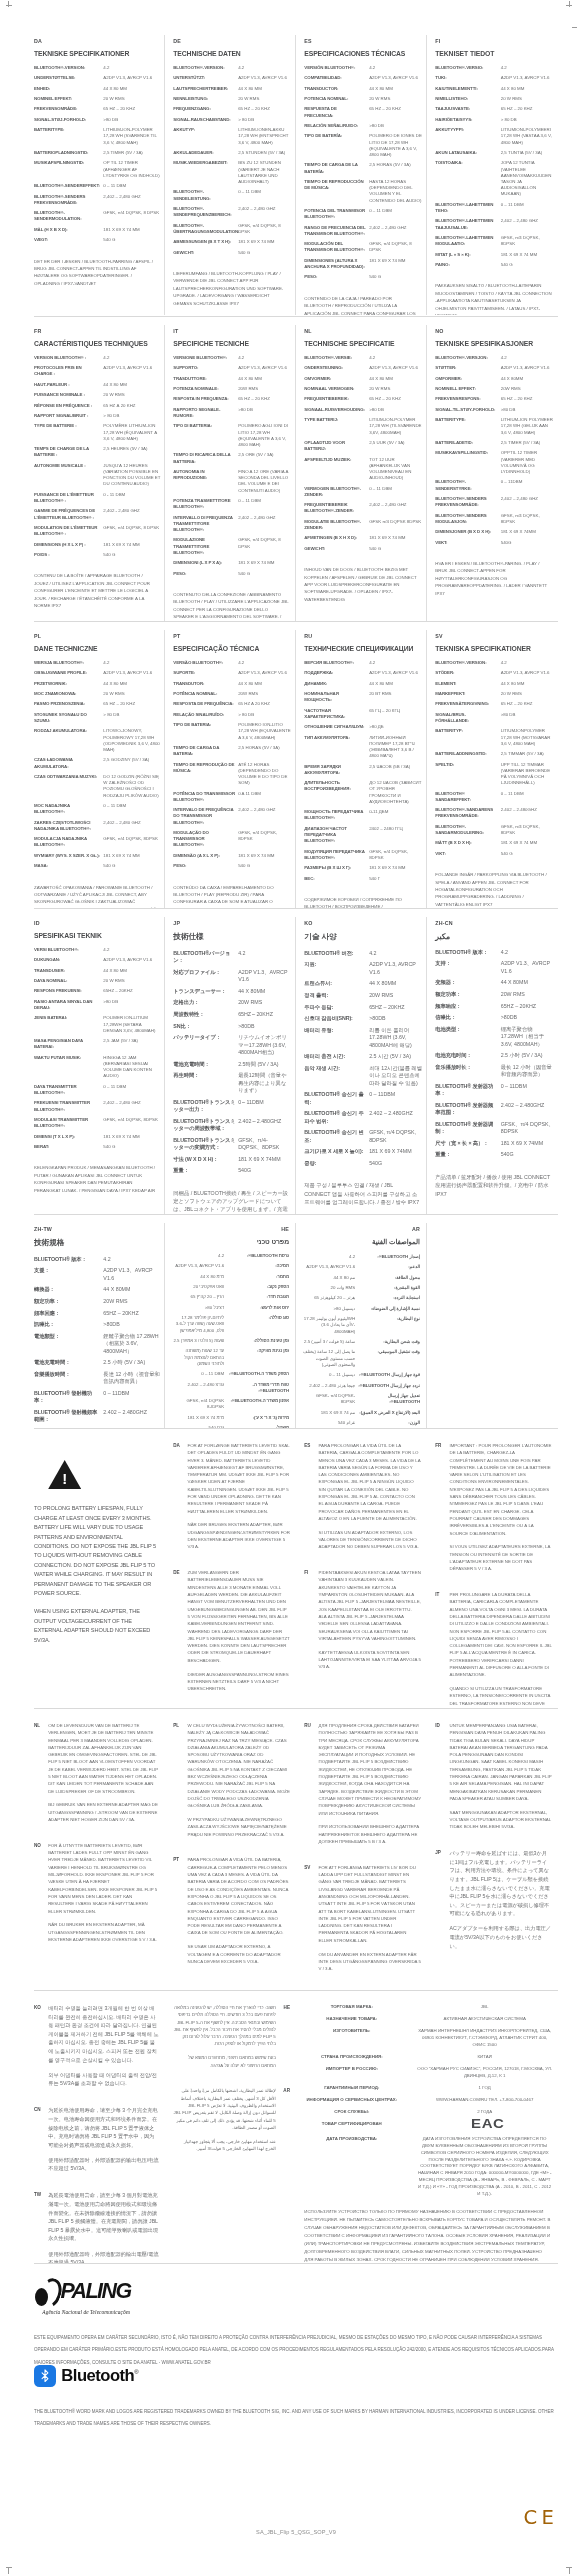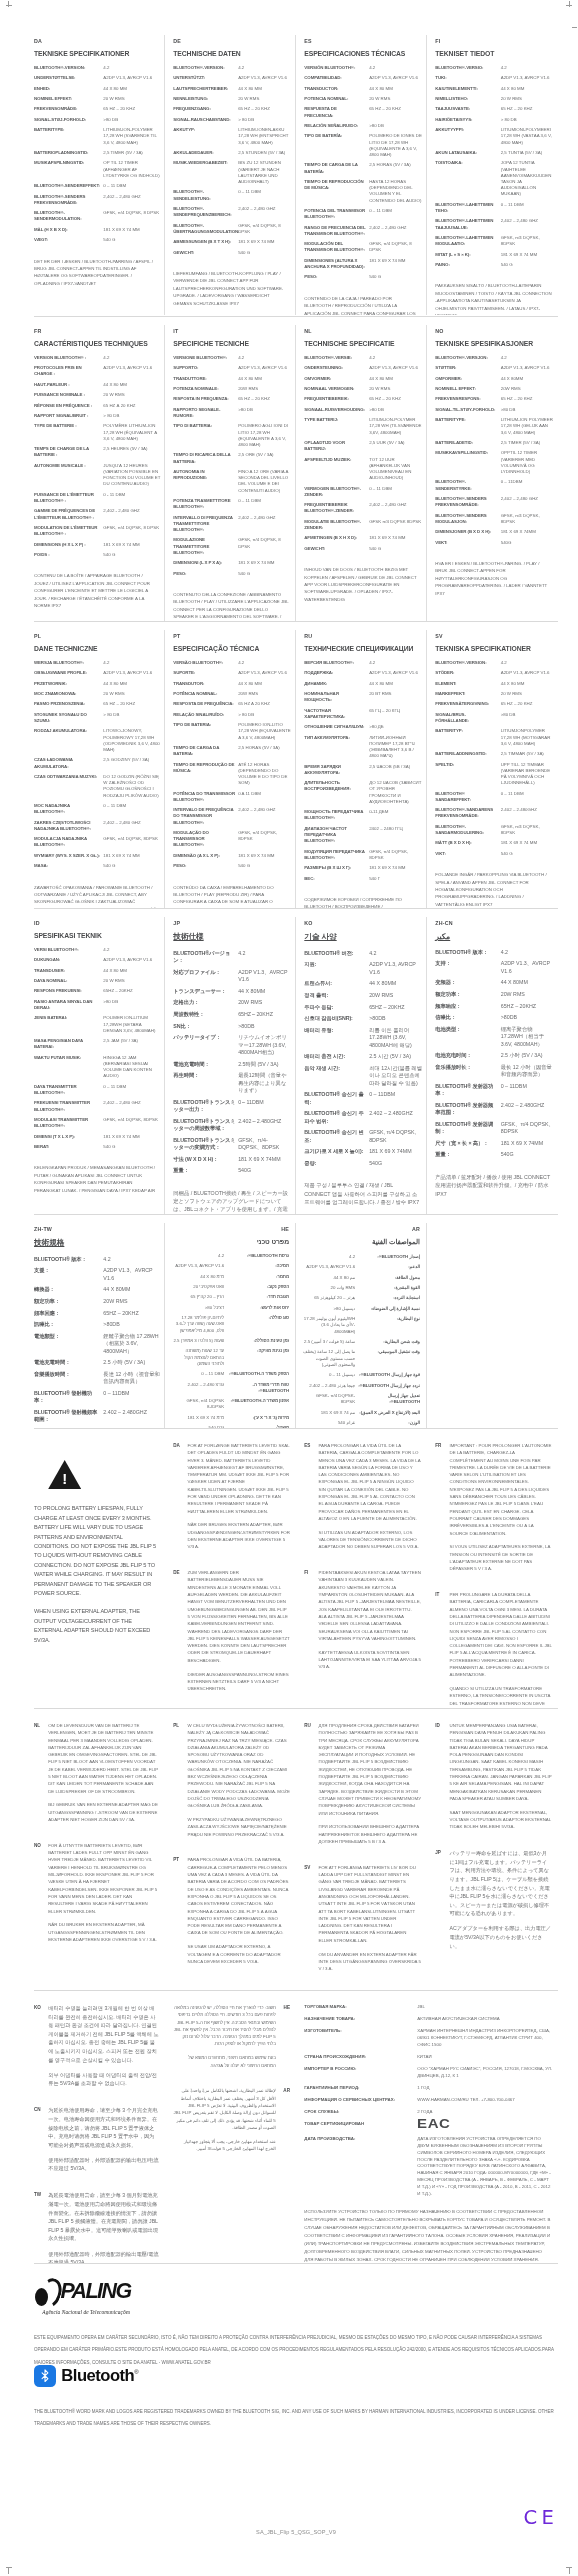--- a/index.html
+++ b/index.html
@@ -7,63 +7,63 @@
        font-family:"Liberation Sans",sans-serif;color:#6b6c6e;-webkit-font-smoothing:antialiased;}
   .band{position:absolute;left:34px;width:524px;box-sizing:border-box;padding-top:8.3px;}
   .band.ruled{border-top:0.6px solid #d9d9d9;}
   .spec-band{display:grid;grid-template-columns:1fr 1fr 1fr 1fr;}
   .spec-band .col{border-right:0.6px solid #dedede;}
   .spec-band .col:last-child{border-right:none;}
   .col{padding:0 6px 0 8.3px;overflow:hidden;box-sizing:border-box;}
   .spec-band .col:first-child,.warn-band .wcol:first-child{padding-left:0;}
   .lang-code{font-size:5.3px;font-weight:bold;color:#4a4b4d;margin:2.4px 0 6.5px;letter-spacing:0.2px;}
   .spec-title{font-size:6.8px;font-weight:bold;color:#4a4b4d;margin:0 0 7.7px;letter-spacing:-0.1px;}
-  .cjk .spec-title{font-size:7.7px;text-decoration:underline;}
+  .cjk .spec-title{font-size:7.7px;}
   .spec-row{display:grid;grid-template-columns:54% 46%;column-gap:2.4px;margin-bottom:4.2px;}
   .spec-label{font-weight:bold;font-size:4.4px;line-height:6.2px;letter-spacing:-0.1px;color:#58595b;}
   .spec-value{font-size:4.4px;line-height:6.2px;}
   .cjk .spec-label,.cjk .spec-value{font-size:5.3px;line-height:7.4px;}
   .spec-footer{margin:14.2px 0 0;font-size:4.4px;line-height:7.4px;}
   .cjk .spec-footer{font-size:5.3px;line-height:8.3px;}
   .rtl{direction:rtl;text-align:right;}
   .rtl .spec-value{direction:ltr;text-align:right;}
   .warn-band{display:grid;grid-template-columns:1fr 1fr 1fr 1fr;}
   #warn-band-3{grid-template-columns:1fr 1fr 2fr;}
   .wcol{padding:4.7px 6px 0 8.3px;box-sizing:border-box;overflow:hidden;}
   .warn-block{display:flex;gap:4.2px;margin-bottom:12px;}
   .warn-code{flex:none;width:10px;font-size:4.6px;font-weight:bold;color:#4a4b4d;line-height:7.3px;}
   .warn-text p{margin:0 0 6.5px;font-size:4.4px;line-height:7.3px;}
   .warn-block.cjk .warn-text p{font-size:5.2px;line-height:8.6px;}
   .warn-block.rtl{direction:rtl;text-align:right;}
   .warning-triangle{width:33px;height:29px;background:#1b1b1b;clip-path:polygon(50% 0,100% 100%,0 100%);
        display:flex;align-items:flex-end;justify-content:center;margin:18px 0 15.4px 14.2px;}
   .warning-triangle span{color:#fff;font-weight:bold;font-size:15px;line-height:20px;}
   .en-warning p{font-size:5.6px;line-height:9.4px;margin:0 0 9px;color:#58595b;letter-spacing:-0.1px;}
-  .cert-row{display:grid;grid-template-columns:95px 1fr;column-gap:18px;margin-bottom:5.3px;}
+  .cert-row{display:grid;grid-template-columns:95px 1fr;column-gap:18px;margin-bottom:5.3px;text-align:center;}
   .cert-label{font-size:4.4px;line-height:6.8px;font-weight:bold;color:#58595b;}
   .cert-value{font-size:4.4px;line-height:6.8px;}
   .eac{display:inline-block;font-size:12px;font-weight:bold;color:#4a4b4d;transform:scaleX(1.25);transform-origin:left;letter-spacing:0.6px;}
   .ru-notice{margin:10.7px 0 0;font-size:4.4px;line-height:8px;}
   
   .anatel{position:absolute;left:0;top:15.4px;display:flex;align-items:flex-start;gap:2.4px;}
   .anatel-swoosh{width:24px;height:27px;position:relative;}
   .anatel-swoosh i{position:absolute;left:1.2px;top:8.3px;width:13px;height:18px;background:#141414;border-radius:50%;}
   .anatel-swoosh b{position:absolute;left:6px;top:-1.2px;width:15.4px;height:24px;border:3.6px solid #141414;
        border-left-color:transparent;border-bottom-color:transparent;border-radius:50%;transform:rotate(18deg);}
   .anatel-word{font-size:21.4px;font-weight:bold;font-style:italic;color:#141414;letter-spacing:-1.5px;line-height:24px;}
   .anatel-tagline{position:absolute;left:8.3px;top:45px;font-family:"Liberation Serif",serif;font-style:italic;
        font-size:5.3px;color:#2b2b2b;letter-spacing:0.1px;}
   .anatel-statement{position:absolute;left:0;top:63px;width:524px;font-size:4.5px;line-height:12.5px;}
   .bt-logo{position:absolute;left:0;top:101px;display:flex;align-items:center;gap:5.3px;}
   .bt-badge{width:22px;height:22px;border-radius:5.3px;display:flex;align-items:center;justify-content:center;}
   .bt-word{font-size:16.6px;font-weight:bold;color:#0e0e0e;letter-spacing:-0.5px;}
   .bt-word sup{font-size:6px;font-weight:normal;}
   .bt-statement{position:absolute;left:0;top:137px;width:524px;font-size:4.5px;line-height:12.5px;}
   .doc-code{position:absolute;left:0;width:524px;top:265px;text-align:center;font-size:5.6px;color:#8d8d8d;letter-spacing:0.1px;}
-  .ce-mark{position:absolute;right:0;top:242px;font-size:19.6px;color:#6d28d9;letter-spacing:4.2px;font-family:"DejaVu Sans",sans-serif;}
+  .ce-mark{position:absolute;right:0;top:242px;font-size:19.6px;color:#a16207;letter-spacing:4.2px;font-family:"DejaVu Sans",sans-serif;}
   .crop{position:absolute;background:#9a9a9a;}
 </style>
 </head>
 <body>
 
 <div id="doc">
 
   <div class="crop" style="left:6px;top:4.7px;width:6px;height:0.6px;"></div>
   <div class="crop" style="left:8.3px;top:1.2px;width:0.6px;height:6px;"></div>
   <div class="crop" style="right:6px;top:4.7px;width:6px;height:0.6px;"></div>

